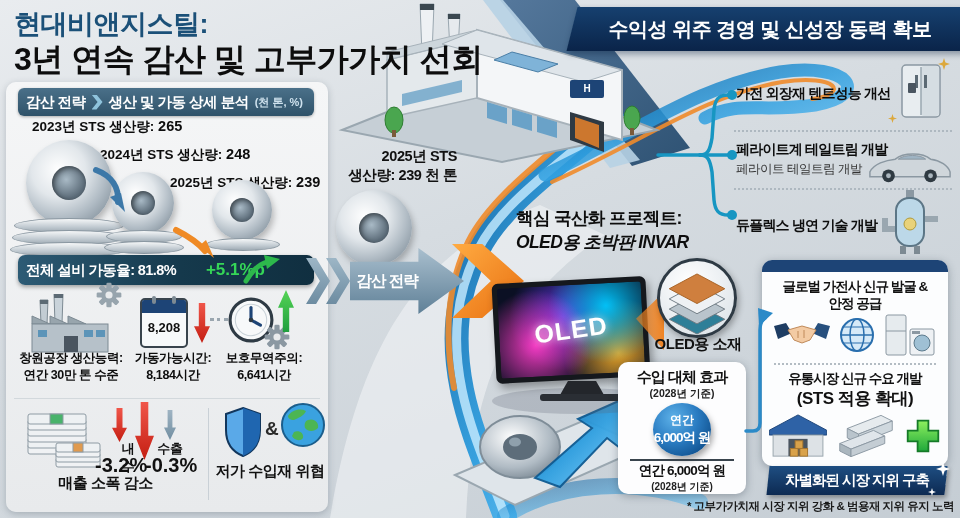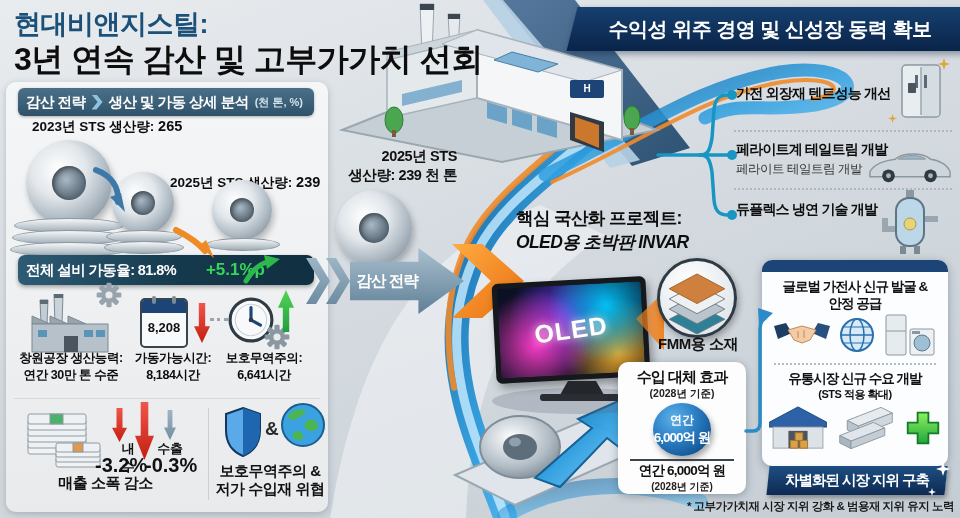--- a/index.html
+++ b/index.html
@@ -101,21 +101,21 @@
   
   .r-item{width:175px;font-size:14px;font-weight:800;letter-spacing:-0.8px;color:#0d0d0d;}
   .r-sub{width:175px;font-size:12.5px;font-weight:500;color:#333;letter-spacing:-0.5px;}
   .dotline{border-top:2px dotted #aeb8c0;}
   .spark{clip-path:polygon(50% 0,62% 38%,100% 50%,62% 62%,50% 100%,38% 62%,0 50%,38% 38%);}
   .spark.amber{background:#dca83c;} .spark.white{background:#fff;}
   .r-card{left:762px;top:260px;width:186px;height:206px;border-radius:10px;background:#fcfdfe;
     box-shadow:0 2px 8px rgba(40,55,70,.35);overflow:hidden;}
   .r-card-bar{height:12px;background:#1d4476;}
   .rc-line{width:100%;text-align:center;font-size:13.5px;font-weight:800;letter-spacing:-1px;line-height:17px;}
-  .rc-sub{width:100%;text-align:center;font-size:11px;font-weight:600;letter-spacing:-0.5px;}
+  .rc-sub{width:100%;text-align:center;font-size:17px;font-weight:600;letter-spacing:-0.5px;}
   .rc-icons{display:flex;align-items:center;justify-content:center;gap:9px;}
   .rc-dash{margin:5px 12px;border-top:2px dotted #b3bcc3;}
   .r-banner{left:768px;top:466px;width:178px;height:29px;background:linear-gradient(180deg,#1e4e82,#0d2a52);
     transform:skewX(-6deg);box-shadow:2px 3px 5px rgba(0,0,0,.35);display:flex;align-items:center;justify-content:center;}
   .r-banner span{transform:skewX(6deg);color:#fff;font-weight:800;font-size:14.5px;letter-spacing:-1px;}
   .footnote{left:610px;top:499px;width:344px;text-align:right;font-size:11.5px;font-weight:700;color:#1a1a1a;letter-spacing:-0.5px;}
   .sign{background:#1d4476;color:#fff;font-weight:800;font-size:10px;text-align:center;border-radius:2px;}
 </style>
 </head>
 <body>
@@ -198,20 +198,24 @@
     <span class="t">감산 전략</span>
     <span class="chev-sm"></span>
     <span class="t">생산 및 가동 상세 분석</span>
     <span class="u">(천 톤, %)</span>
   </div>
 
   <div class="abs prod-row" style="left:32px;top:118px;z-index:2;">
     <span>2023년 STS 생산량:</span>
     <b>265</b>
   </div>
+  <div class="abs prod-row" style="left:100px;top:146px;z-index:2;">
+    <span>2024년 STS 생산량:</span>
+    <b>248</b>
+  </div>
   <div class="abs prod-row" style="left:170px;top:174px;z-index:2;">
     <span>2025년 STS 생산량:</span>
     <b>239</b>
   </div>
 
   <div class="abs coil" style="left:26px;top:140px;width:86px;height:86px;z-index:2;"></div>
   <div class="abs sheet" style="left:14px;top:218px;width:110px;height:15px;z-index:2;"></div>
   <div class="abs sheet" style="left:12px;top:230px;width:114px;height:15px;z-index:2;"></div>
   <div class="abs sheet" style="left:10px;top:242px;width:118px;height:15px;z-index:2;"></div>
   <div class="abs coil" style="left:112px;top:172px;width:62px;height:62px;z-index:2;"></div>
@@ -321,21 +325,20 @@
     <path d="M21,2 L38,8 V24 C38,38 31,46 21,50 Z" fill="#1f66b0"></path>
   </svg>
   <div class="abs amp" style="left:265px;top:418px;z-index:2;">&amp;</div>
   <svg class="abs" style="left:280px;top:402px;z-index:2;" width="46" height="46" viewBox="0 0 46 46">
     <circle cx="23" cy="23" r="21" fill="#3aa2e0" stroke="#1b5e8c" stroke-width="2"></circle>
     <path d="M8,14 C12,8 20,6 26,9 C24,14 18,16 14,18 C10,18 8,16 8,14 Z" fill="#4cb553"></path>
     <path d="M28,18 C34,16 39,20 38,26 C34,30 28,30 25,26 C24,22 25,19 28,18 Z" fill="#4cb553"></path>
     <path d="M14,30 C19,28 24,31 23,36 C20,40 14,38 12,34 Z" fill="#4cb553"></path>
   </svg>
   <div class="abs caption" style="left:212px;top:462px;width:116px;line-height:18px;z-index:2;">
-    <div>보호무역주의 &amp;</div>
     <div>저가 수입재 위협</div>
   </div>
 
   <div class="abs sts-block" style="z-index:2;">
     <div>2025년 STS</div>
     <div>생산량: 239 천 톤</div>
   </div>
   <div class="abs coil" style="left:336px;top:190px;width:76px;height:76px;z-index:2;"></div>
 
   <div class="abs chev-md" style="left:306px;top:258px;z-index:2;"></div>
@@ -359,21 +362,21 @@
 
   <div class="abs beam" style="z-index:2;"></div>
   <div class="abs fmm-circle" style="z-index:3;">
     <svg width="74" height="74" viewBox="0 0 80 80">
       <polygon points="40,47 70,63 40,79 10,63" fill="#2e7f98" stroke="#6b7780"></polygon>
       <polygon points="40,36 70,52 40,68 10,52" fill="#b9c4cc" stroke="#6b7780"></polygon>
       <polygon points="40,25 70,41 40,57 10,41" fill="#eef1f4" stroke="#6b7780"></polygon>
       <polygon points="40,14 70,30 40,46 10,30" fill="#cf7f3e" stroke="#a55e20"></polygon>
     </svg>
   </div>
-  <div class="abs fmm-label" style="z-index:3;">FMM용 소재</div>
+  <div class="abs fmm-label" style="z-index:3;">OLED용 소재</div>
 
   <div class="abs import-box" style="z-index:3;">
     <div class="ib-title">수입 대체 효과</div>
     <div class="ib-sub">(2028년 기준)</div>
     <div class="sphere">
       <div class="l1">연간</div>
       <div class="l2">6,000억 원</div>
     </div>
     <div class="ib-div"></div>
     <div class="ib-f1">연간 6,000억 원</div>
@@ -398,21 +401,21 @@
   <svg class="abs" style="left:866px;top:146px;z-index:2;" width="88" height="40" viewBox="0 0 90 40">
     <path d="M4,26 C8,18 20,14 30,13 C38,6 58,6 66,13 C76,14 84,20 86,26 L86,31 H4 Z" fill="#cfd6db" stroke="#8b98a2" stroke-width="1.5"></path>
     <path d="M33,13 C39,8 56,8 61,13 Z" fill="#9fb4c4" stroke="#8b98a2"></path>
     <circle cx="23" cy="30" r="6.5" fill="#2f3a42"></circle>
       <circle cx="23" cy="30" r="2.5" fill="#aab6be"></circle>
     <circle cx="66" cy="30" r="6.5" fill="#2f3a42"></circle>
       <circle cx="66" cy="30" r="2.5" fill="#aab6be"></circle>
   </svg>
   <div class="abs dotline" style="left:734px;top:188px;width:218px;z-index:2;"></div>
 
-  <div class="abs r-item" style="left:736px;top:201px;z-index:2;">듀플렉스 냉연 기술 개발</div>
+  <div class="abs r-item" style="left:736px;top:217px;z-index:2;">듀플렉스 냉연 기술 개발</div>
   <svg class="abs" style="left:882px;top:190px;z-index:2;" width="56" height="66" viewBox="0 0 56 66">
     <rect x="0" y="36" width="16" height="6" fill="#9aa7b0"></rect>
       <rect x="0" y="28" width="6" height="14" fill="#9aa7b0"></rect>
     <rect x="40" y="26" width="16" height="6" fill="#9aa7b0"></rect>
     <rect x="24" y="0" width="8" height="12" fill="#8b98a2"></rect>
     <rect x="14" y="8" width="28" height="48" rx="13" fill="#bcd8e8" stroke="#5c7686" stroke-width="2"></rect>
     <circle cx="28" cy="34" r="6" fill="#e8d27a" stroke="#b09a3a"></circle>
     <rect x="18" y="56" width="6" height="8" fill="#7d8a93"></rect>
       <rect x="32" y="56" width="6" height="8" fill="#7d8a93"></rect>
   </svg>

